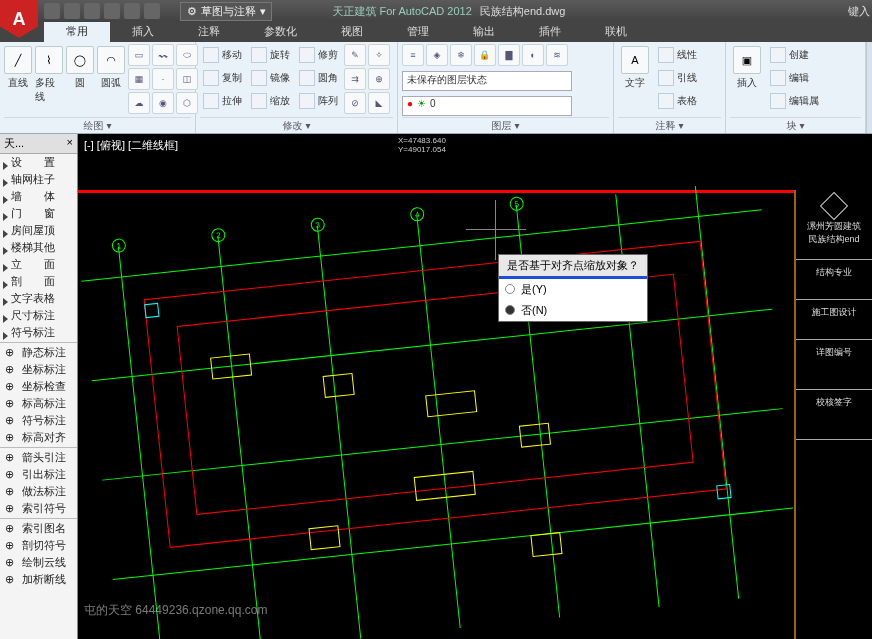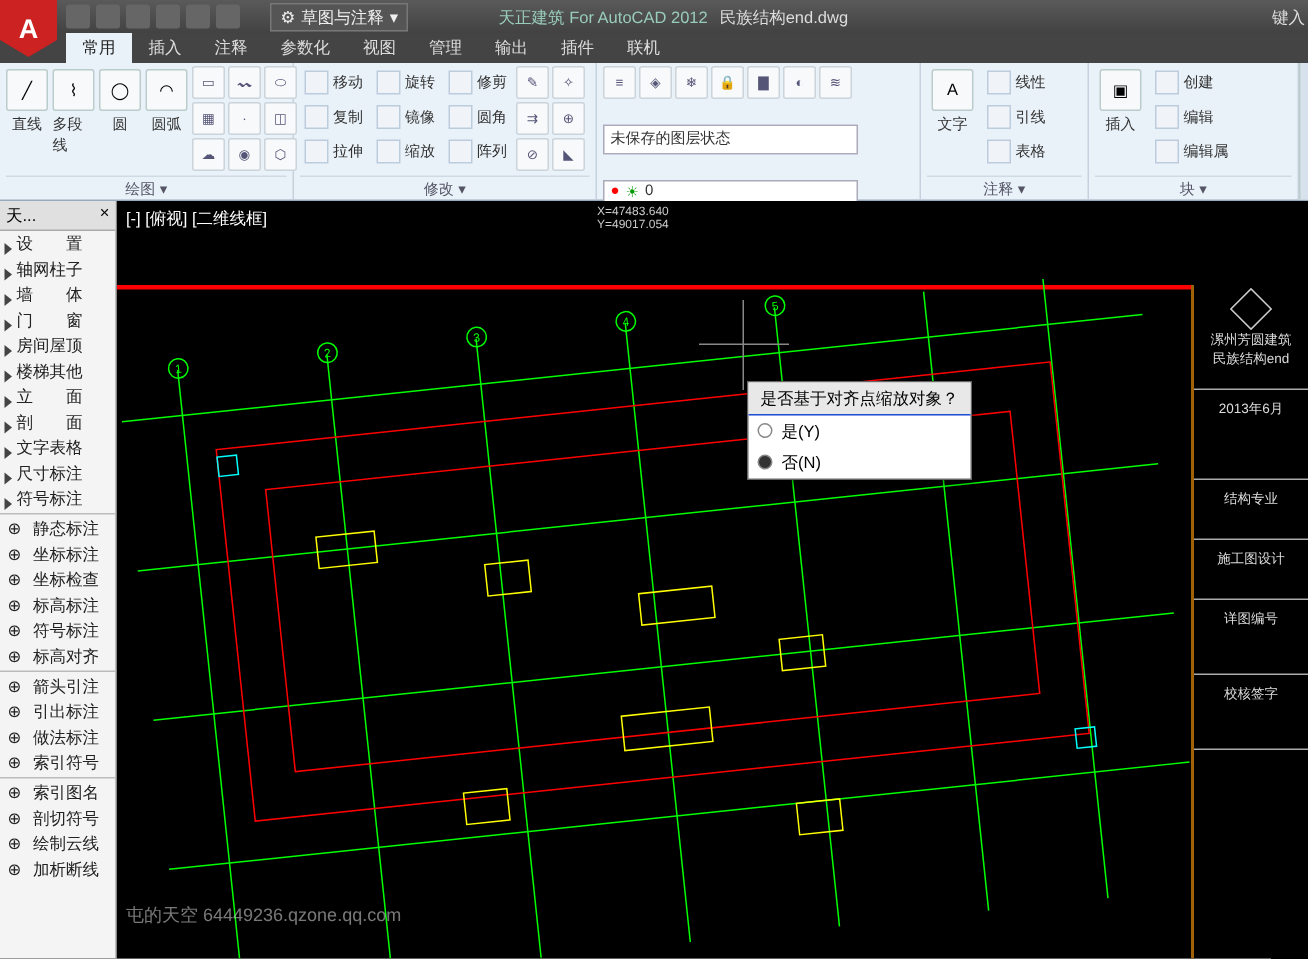--- a/index.html
+++ b/index.html
@@ -8,56 +8,56 @@
 .titlebar { height: 22px; background: linear-gradient(#5a5a5a,#424242); display: flex; align-items: center; color: #ccc; }
 .app-logo { width: 38px; height: 38px; background: #c22; position: absolute; top: 0; left: 0; z-index: 10; clip-path: polygon(0 0,100% 0,100% 70%,50% 100%,0 70%); display:flex; align-items:center; justify-content:center; color:#fff; font-size:18px; font-weight:bold; }
 .qat { margin-left: 44px; display: flex; gap: 4px; }
 .qat-btn { width: 16px; height: 16px; background: #666; border-radius: 2px; }
 .workspace-dd { margin-left: 20px; background: #555; border: 1px solid #777; padding: 1px 6px; color: #eee; display: flex; align-items: center; gap: 4px; }
 .title-text { margin-left: 60px; color: #9cb; font-size: 11px; }
 .title-file { color: #ddd; margin-left: 8px; }
 .title-right { margin-left: auto; margin-right: 2px; color: #ddd; display:flex; gap:6px; }
 
 .ribbon-tabs { height: 20px; background: #444; display: flex; padding-left: 44px; }
-.rtab { padding: 2px 11px; color: #ddd; font-size: 11px; cursor: pointer; }
+.rtab { padding: 2px 22px; color: #ddd; font-size: 11px; cursor: pointer; }
 .rtab.active { background: #eaf2f9; color: #222; }
 
 .ribbon { height: 92px; background: #eaf2f9; border-bottom: 1px solid #9ab; display: flex; }
 .panel { border-right: 1px solid #c5d2de; display: flex; flex-direction: column; padding: 2px 4px 0; }
 .panel-body { flex: 1; display: flex; gap: 3px; align-items: flex-start; }
 .panel-label { height: 16px; text-align: center; font-size: 10px; color: #556; border-top: 1px solid #d0dae4; display:flex; align-items:center; justify-content:center; gap:3px; }
 .big-btn { display: flex; flex-direction: column; align-items: center; width: 34px; padding-top: 2px; gap: 2px; cursor:pointer; }
 .big-btn .ic { width: 28px; height: 28px; background: #f7f9fb; border: 1px solid #bcc; border-radius: 2px; display:flex; align-items:center; justify-content:center; }
 .big-btn span { font-size: 10px; color: #333; }
 .grid3 { display: grid; grid-template-columns: repeat(3,22px); grid-auto-rows: 22px; gap: 2px; }
 .sm-btn { width: 22px; height: 22px; background: #f7f9fb; border: 1px solid #ccd4db; border-radius: 2px; cursor:pointer; display:flex; align-items:center; justify-content:center; font-size:9px; color:#557; }
 .col-list { display:flex; flex-direction:column; gap:1px; }
 .row-btn { display:flex; align-items:center; gap:3px; height:22px; padding:0 3px; cursor:pointer; }
 .row-btn .mic { width:16px; height:16px; background:#f0f4f8; border:1px solid #bcd; }
 .row-btn span { font-size:10px; color:#333; }
-.layer-dd { width: 170px; height: 20px; border: 1px solid #aab; background: #fff; font-size: 10px; padding: 1px 4px; margin-top:14px; color:#333; }
+.layer-dd { width: 170px; height: 20px; border: 1px solid #aab; background: #fff; font-size: 10px; padding: 1px 4px; margin-top:2px; color:#333; }
 
 .workspace { display: flex; height: calc(639px - 22px - 20px - 92px); }
 .palette { width: 78px; background: #f4f4f4; border-right: 1px solid #888; display:flex; flex-direction:column; }
 .palette-title { background: #e0e0e0; border-bottom: 1px solid #aaa; padding: 2px 4px; font-size: 11px; display:flex; justify-content:space-between; }
 .palette-body { overflow-y: auto; flex:1; }
 .pitem { display: flex; align-items: flex-end; gap: 3px; padding: 1px 3px; font-size: 11px; color: #222; cursor:pointer; }
 .pitem.sub { padding-left: 5px; }
 .tri { width:0; height:0; border-top:4px solid transparent; border-bottom:4px solid transparent; border-left:5px solid #444; }
 .picon { width:14px; height:14px; display:inline-block; }
 
 .canvas { flex:1; background:#000; position:relative; overflow:hidden; }
 .vp-label { position:absolute; top:4px; left:6px; color:#fff; font-size:11px; }
 .grid-line { position:absolute; background:#0f0; }
 .red-line { position:absolute; background:#f00; }
 .cyan-sq { position:absolute; width:14px; height:14px; border:1px solid #0ff; }
 .gbub { position:absolute; width:14px; height:14px; border:1px solid #0f0; border-radius:50%; color:#0f0; font-size:8px; display:flex; align-items:center; justify-content:center; }
 .yel-rect { position:absolute; border:1px solid #ff0; }
 .context { position:absolute; background:#fff; border:1px solid #666; font-size:11px; box-shadow:2px 2px 4px rgba(0,0,0,.4); }
-.context-title { background:#e8e8e8; padding:3px 8px; border-bottom:1px solid #1d4ed8; }
+.context-title { background:#e8e8e8; padding:3px 8px; border-bottom:3px solid #1d4ed8; }
 .context-item { padding:3px 8px 3px 22px; position:relative; cursor:pointer; }
 .context-item::before { content:''; position:absolute; left:6px; top:5px; width:8px; height:8px; border:1px solid #888; border-radius:50%; }
 .context-item.sel::before { background:#333; }
 .titleblock { position:absolute; right:0; top:56px; width:78px; bottom:0; border-left:2px solid #a16207; }
 .tb-cell { border-bottom:1px solid #aaa; color:#ddd; font-size:9px; padding:6px 2px; text-align:center; }
 .watermark { position:absolute; bottom:20px; left:6px; color:rgba(200,200,200,.6); font-size:12px; }
 .ribbon-right-edge { width:6px; background:#d8e2ec; border-left:1px solid #bcc; }
 </style>
 </head>
 <body>
@@ -417,21 +417,20 @@
     <div style="position:absolute;top:66px;left:417px;width:1px;height:60px;background:#888"></div>
 
     <div class="context" style="top:120px;left:420px;width:150px">
       <div class="context-title">是否基于对齐点缩放对象？</div>
       <div class="context-item"><span>是(Y)</span></div>
       <div class="context-item sel"><span>否(N)</span></div>
     </div>
 
     <div class="titleblock">
       <div class="tb-cell" style="height:70px"><div style="width:20px;height:20px;border:1px solid #ccc;margin:0 auto 4px;transform:rotate(45deg)"></div><span>漯州芳圆建筑</span><br><span>民族结构end</span></div>
-      <div class="tb-cell" style="height:60px">2013年6月</div>
       <div class="tb-cell" style="height:40px">结构专业</div>
       <div class="tb-cell" style="height:40px">施工图设计</div>
       <div class="tb-cell" style="height:50px">详图编号</div>
       <div class="tb-cell" style="height:50px">校核签字</div>
     </div>
 
     <div class="watermark">屯的天空 64449236.qzone.qq.com</div>
   </div>
 </div>
 

